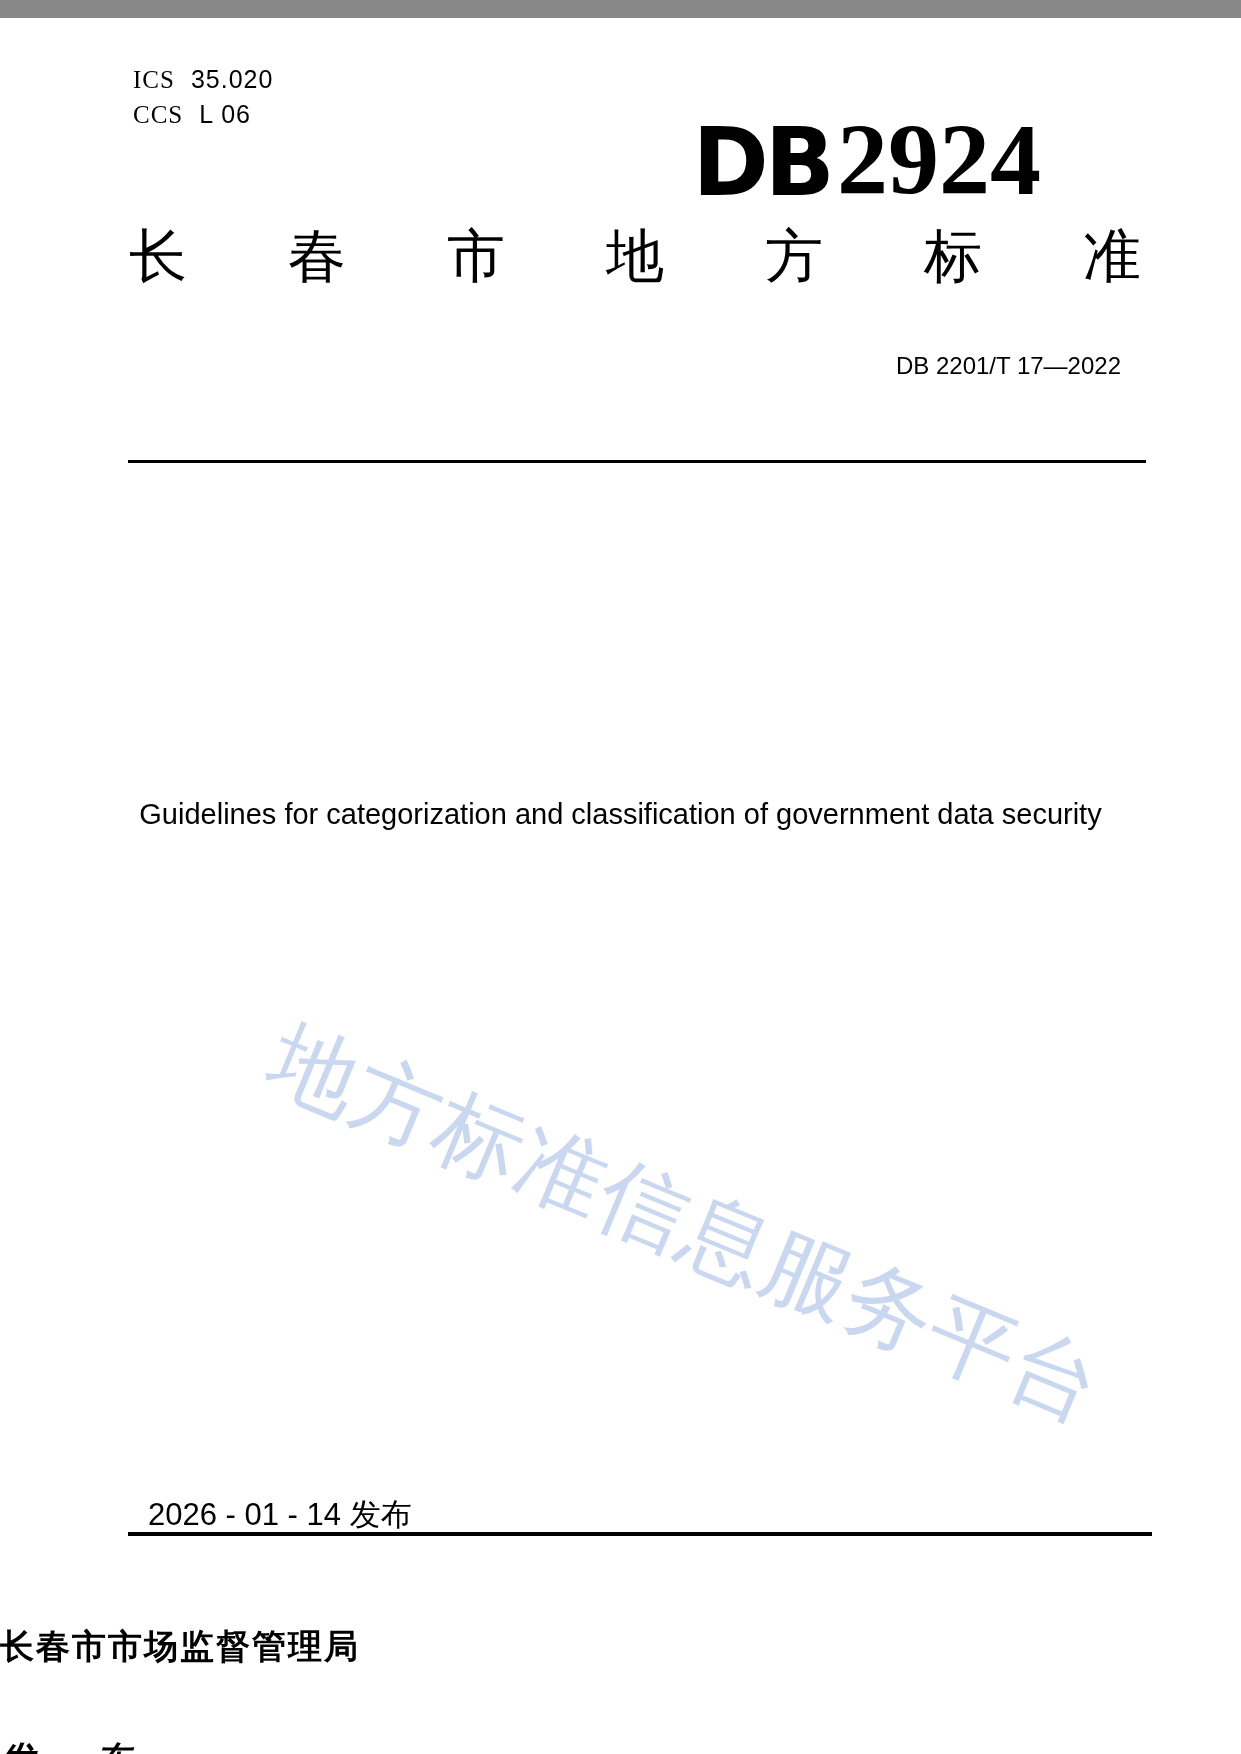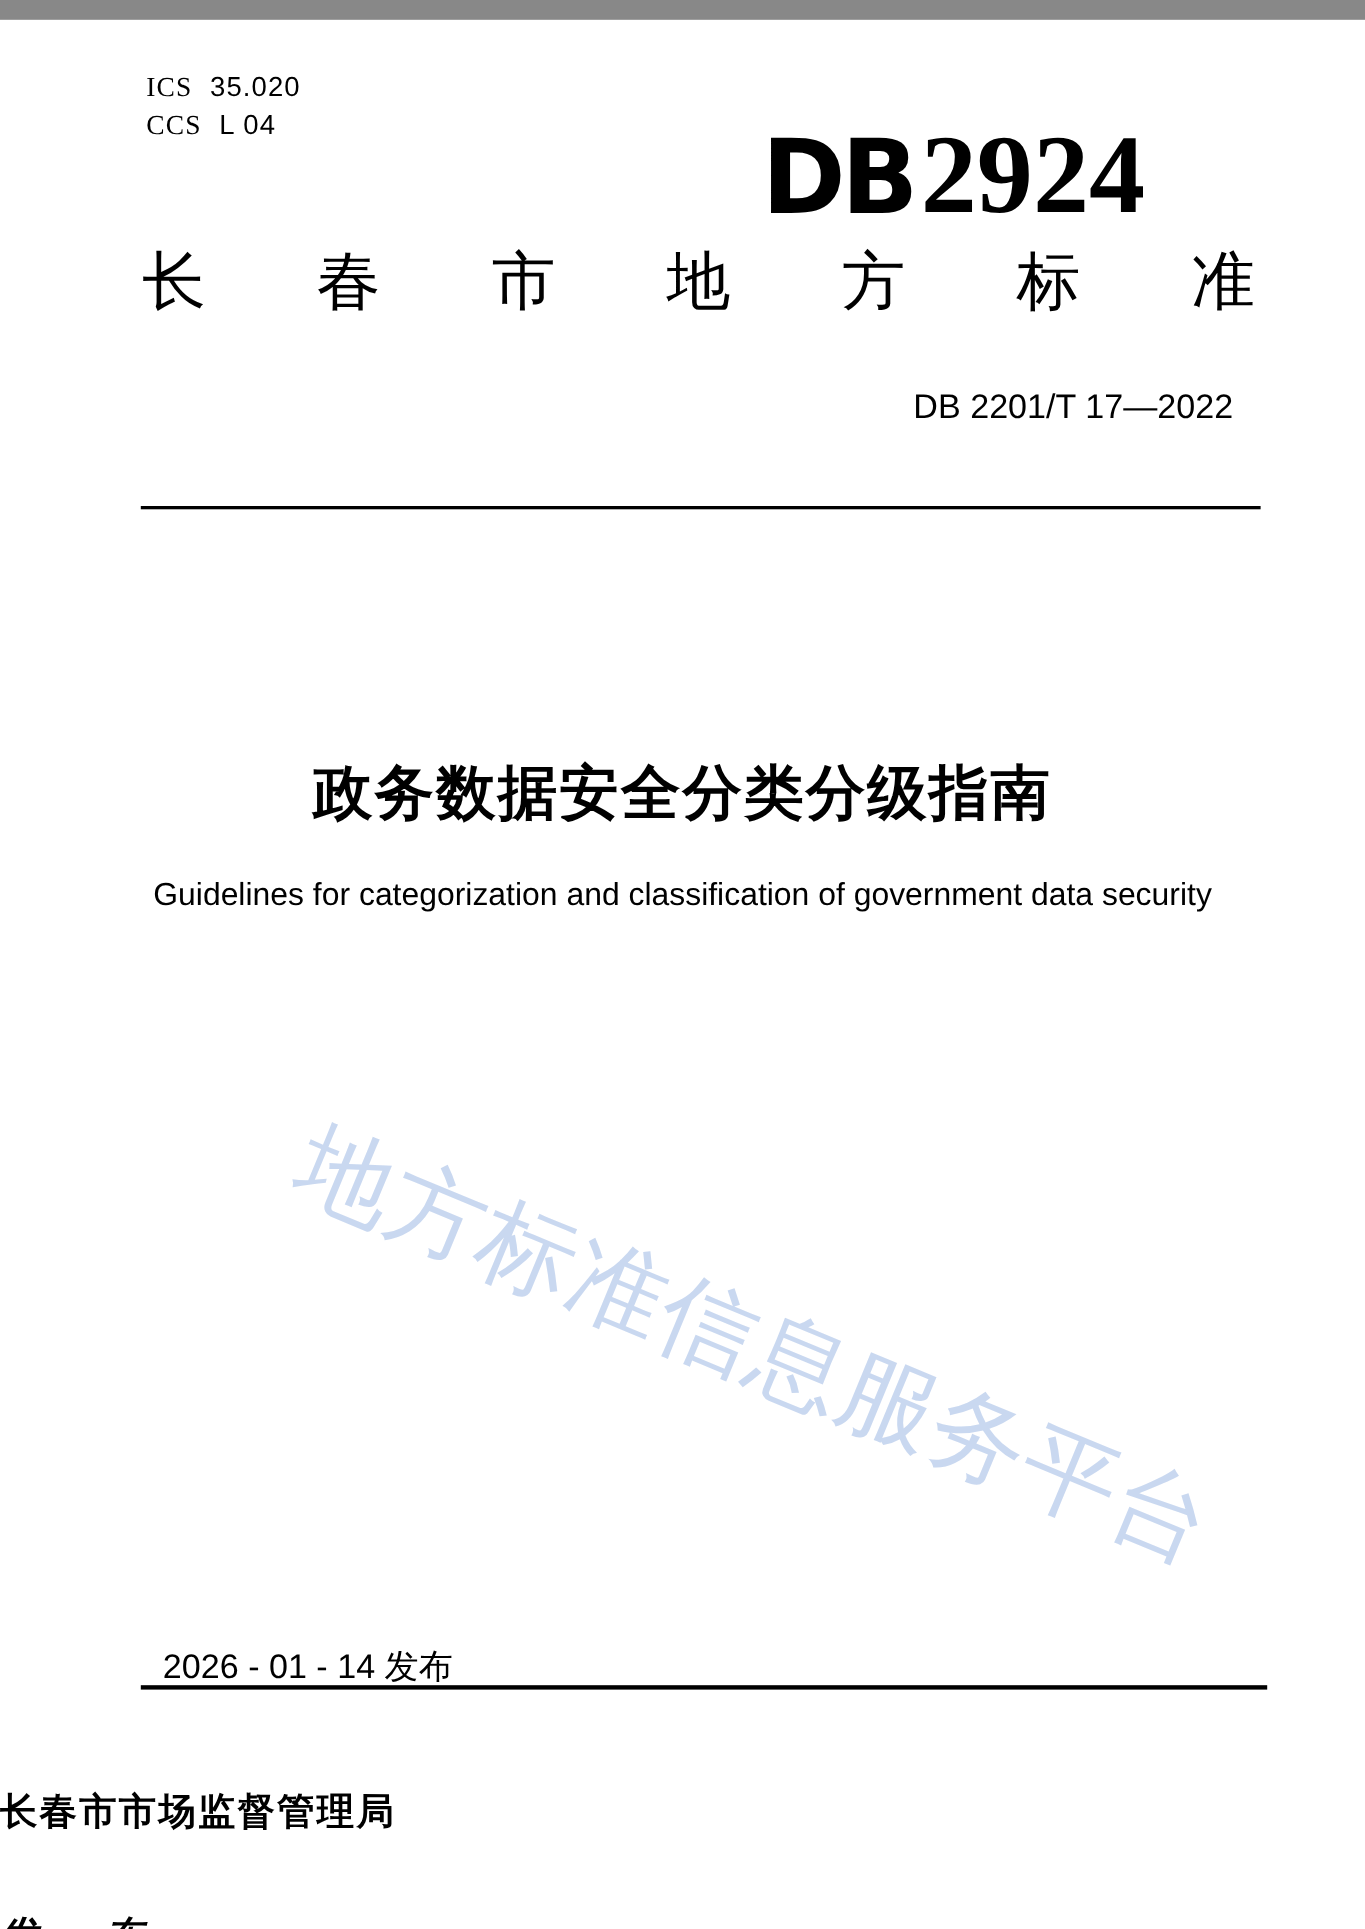--- a/index.html
+++ b/index.html
@@ -31,21 +31,21 @@
   }
   
   .std-name{
     position:absolute;left:129px;right:100px;top:208px;
     display:flex;justify-content:space-between;
     font-size:58px;font-weight:500;line-height:60px;
   }
   
   .std-number{
     position:absolute;top:334px;right:120px;
-    font-size:31px;letter-spacing:0px;font-weight:500;
+    font-size:24px;letter-spacing:0px;font-weight:500;
     white-space:nowrap;
     text-align:center;
   }
   .rule-top{
     position:absolute;left:128px;top:442px;width:1018px;height:3px;background:#000;
   }
   .title-cn{
     position:absolute;left:0;right:0;top:672px;
     text-align:center;font-size:54px;font-weight:700;line-height:62px;
     letter-spacing:2px;
@@ -84,21 +84,21 @@
 </head>
 <body>
 
 <div class="page">
 
   <div class="codes">
     <div class="row">
       <span class="lbl">ICS</span><span class="val">35.020</span>
     </div>
     <div class="row">
-      <span class="lbl">CCS</span><span class="val">L 04</span>
+      <span class="lbl">CCS</span><span class="val">L 06</span>
     </div>
   </div>
 
   <div class="logo">
     <span class="db">DB</span><span class="num">2924</span>
   </div>
 
   <div class="std-name">
     <span>长</span>
     <span>春</span>
@@ -106,21 +106,20 @@
     <span>地</span>
     <span>方</span>
     <span>标</span>
     <span>准</span>
   </div>
 
   <div class="std-number">DB 2201/T 17—2022</div>
 
   <div class="rule-top"></div>
 
-  <div class="title-cn">政务数据安全分类分级指南</div>
 
   <div class="title-en">Guidelines for categorization and classification of government data security</div>
 
   <div class="watermark">地方标准信息服务平台</div>
 
   <div class="dates">
     <span>2026 - 01 - 14 发布</span>
   </div>
 
   <div class="rule-bottom"></div>

